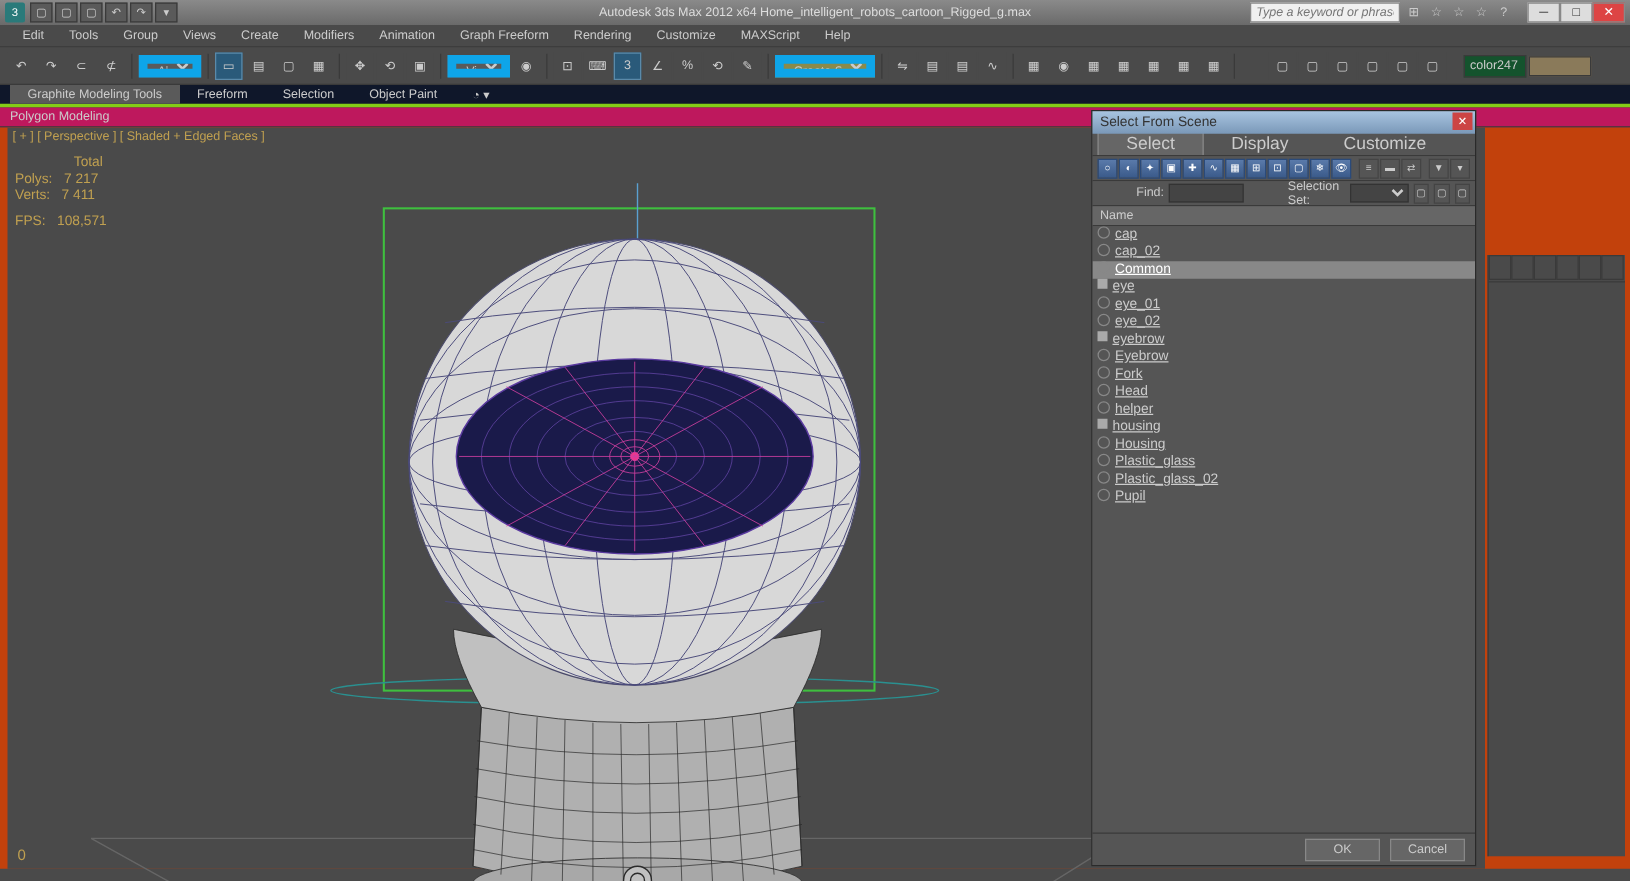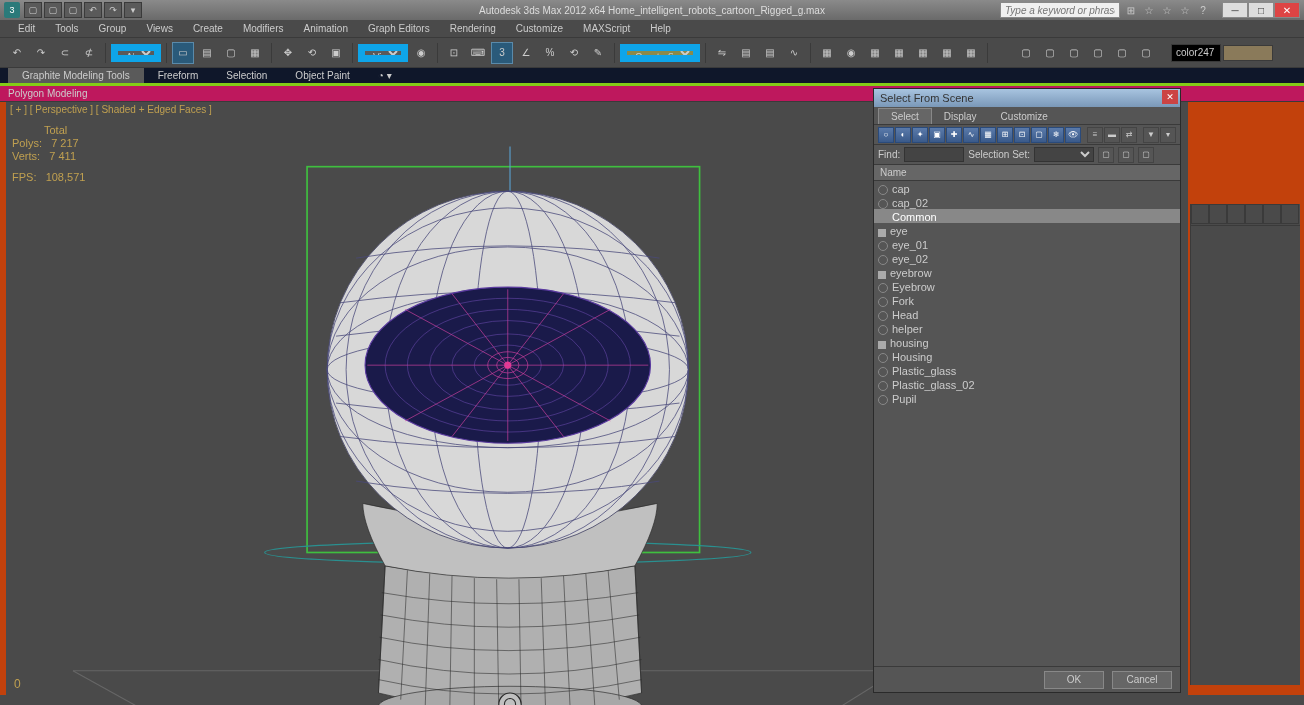--- a/index.html
+++ b/index.html
@@ -23,21 +23,21 @@
 
 .menubar { height: 18px; background: #4a4a4a; display: flex; align-items: center; padding: 0 8px; gap: 0; border-bottom: 1px solid #3a3a3a; }
 .menu-item { padding: 4px 10px; color: #ccc; font-size: 10px; cursor: pointer; }
 
 
 .toolbar { height: 30px; background: #4a4a4a; display: flex; align-items: center; padding: 0 6px; gap: 2px; border-bottom: 1px solid #3a3a3a; }
 .tool-btn { width: 22px; height: 22px; background: #4a4a4a; border: 1px solid transparent; display: flex; align-items: center; justify-content: center; font-size: 10px; color: #ccc; }
 .tool-btn.active { background: #2a5a7a; border: 1px solid #5a8aaa; }
 .tool-sep { width: 1px; height: 20px; background: #3a3a3a; margin: 0 3px; }
 .tool-select { height: 18px; background: #5a5a5a; border: 7px solid #0ea5e9; color: #ccc; padding: 0 4px; font-size: 10px; }
-.tool-input { height: 18px; background: #000000; border: 1px solid #3a3a3a; color: #ccc; padding: 0 4px; font-size: 10px; }
+.tool-input { height: 18px; background: #14532d; border: 1px solid #3a3a3a; color: #ccc; padding: 0 4px; font-size: 10px; }
 .color-swatch { width: 50px; height: 16px; background: #8a7a5a; border: 1px solid #3a3a3a; }
 
 
 .ribbon { height: 18px; background: #0f172a; display: flex; align-items: center; padding: 0 8px; border-bottom: 3px solid #84cc16; }
 .ribbon-tab { padding: 2px 14px; color: #ccc; font-size: 10px; cursor: pointer; }
 .ribbon-tab.active { background: #5a5a5a; }
 .ribbon-sub { height: 16px; background: #be185d; padding: 0 8px; display:flex; align-items:center; font-size:10px; color:#ccc; border-bottom: 1px solid #3a3a3a; }
 
 
 .viewport-container { position: absolute; top: 102px; left: 0; right: 0; bottom: 10px; background: #c2410c; }
@@ -49,31 +49,31 @@
 
 .cmd-panel { position: absolute; top: 102px; right: 4px; width: 110px; bottom: 10px; background: #4a4a4a; border-left: 1px solid #3a3a3a; }
 .cmd-tabs { height: 22px; display: flex; border-bottom: 1px solid #3a3a3a; }
 .cmd-tab { width: 18px; height: 20px; background: #4a4a4a; border: 1px solid #3a3a3a; }
 
 
 .dialog { position: absolute; top: 88px; left: 873px; width: 308px; height: 605px; background: #555; border: 1px solid #2a2a2a; display: flex; flex-direction: column; }
 .dlg-title { height: 18px; background: linear-gradient(to bottom, #a8c4e0, #7a98b8); display: flex; align-items: center; padding: 0 6px; color: #333; font-size: 10px; position: relative; }
 .dlg-close { position: absolute; right: 2px; top: 1px; width: 16px; height: 14px; background: #c44; color: #fff; display: flex; align-items: center; justify-content: center; font-size: 9px; }
 .dlg-tabs { height: 18px; background: #555; display: flex; align-items: flex-end; padding: 0 4px; border-bottom: 1px solid #3a3a3a; }
-.dlg-tab { padding: 2px 12px; color: #ccc; font-size: 10px; cursor: pointer; }
+.dlg-tab { padding: 2px 22px; color: #ccc; font-size: 14px; cursor: pointer; }
 .dlg-tab.active { background: #666; border: 1px solid #888; border-bottom: none; }
 .dlg-toolbar { height: 20px; background: #555; display: flex; align-items: center; padding: 2px 4px; gap: 1px; border-bottom: 1px solid #3a3a3a; }
 .dlg-tool { width: 16px; height: 16px; background: linear-gradient(to bottom,#5a7aaa,#3a5a8a); border: 1px solid #2a4a7a; font-size:8px; display:flex; align-items:center; justify-content:center; color:#fff; }
 .dlg-tool.plain { background: #555; border: 1px solid #444; color: #ccc; }
 .dlg-findrow { height: 20px; background: #555; display: flex; align-items: center; padding: 2px 4px; gap: 4px; border-bottom: 1px solid #3a3a3a; }
-.dlg-findrow label { color: #ccc; font-size: 10px; }
+.dlg-findrow label { color: #ccc; font-size: 10px; margin-left: 31px; }
 .dlg-findrow input, .dlg-findrow select { height: 15px; background: #444; border: 1px solid #333; color: #ccc; font-size: 10px; padding: 0 2px; }
 .dlg-header { height: 16px; background: #666; color: #ccc; padding: 0 6px; display: flex; align-items: center; font-size: 10px; border-bottom: 1px solid #3a3a3a; }
 .dlg-list { flex: 1; background: #555; overflow-y: auto; }
-.dlg-row { height: 14px; display: flex; align-items: flex-end; padding: 0 4px; color: #ccc; font-size: 10px; gap: 4px; cursor: pointer; }
+.dlg-row { height: 14px; display: flex; align-items: flex-start; padding: 0 4px; color: #ccc; font-size: 10px; gap: 4px; cursor: pointer; text-decoration: underline; }
 .dlg-row.selected { background: #888; color: #fff; }
 .row-icon { width: 10px; height: 10px; border: 1px solid #888; border-radius: 50%; flex-shrink: 0; }
 .row-icon.bone { border-radius: 0; background: #aaa; border:none; width:8px; height:8px; }
 .dlg-footer { height: 26px; background: #555; display: flex; align-items: center; justify-content: flex-end; padding: 0 8px; gap: 8px; border-top: 1px solid #3a3a3a; }
 .dlg-btn { width: 60px; height: 18px; background: #666; border: 1px solid #888; color: #ccc; font-size: 10px; display: flex; align-items: center; justify-content: center; cursor: pointer; }
 
 svg { display: block; }
 </style>
 </head>
 <body>
@@ -105,21 +105,21 @@
 </div>
 
 <div class="menubar">
   <div class="menu-item">Edit</div>
   <div class="menu-item">Tools</div>
   <div class="menu-item">Group</div>
   <div class="menu-item">Views</div>
   <div class="menu-item">Create</div>
   <div class="menu-item">Modifiers</div>
   <div class="menu-item">Animation</div>
-  <div class="menu-item">Graph Editors</div>
+  <div class="menu-item">Graph Freeform</div>
   <div class="menu-item">Rendering</div>
   <div class="menu-item">Customize</div>
   <div class="menu-item">MAXScript</div>
   <div class="menu-item">Help</div>
 </div>
 
 <div class="toolbar">
   <div class="tool-btn">↶</div>
   <div class="tool-btn">↷</div>
   <div class="tool-btn">⊂</div>
@@ -180,21 +180,21 @@
   <div class="ribbon-tab">Selection</div>
   <div class="ribbon-tab">Object Paint</div>
   <div class="ribbon-tab">◔ ▾</div>
 </div>
 <div class="ribbon-sub">Polygon Modeling</div>
 
 <div class="viewport-container">
   <div class="viewport">
     <div class="viewport-label">[ + ] [ Perspective ] [ Shaded + Edged Faces ]</div>
     <div class="viewport-stats">
-      <div style="margin-left:32px">Total</div>
+      <div style="margin-left:47px">Total</div>
       <div><span>Polys:</span>&nbsp;&nbsp;&nbsp;<span>7 217</span></div>
       <div><span>Verts:</span>&nbsp;&nbsp;&nbsp;<span>7 411</span></div>
       <div style="margin-top:8px"><span>FPS:</span>&nbsp;&nbsp;&nbsp;<span>108,571</span></div>
     </div>
 
     <svg class="viewport-canvas" viewBox="0 0 1060 590">
 
       <line x1="60" y1="510" x2="800" y2="510" stroke="#666" stroke-width="1"></line>
       <line x1="150" y1="560" x2="720" y2="560" stroke="#666" stroke-width="1"></line>
       <line x1="60" y1="510" x2="150" y2="560" stroke="#666" stroke-width="1"></line>

